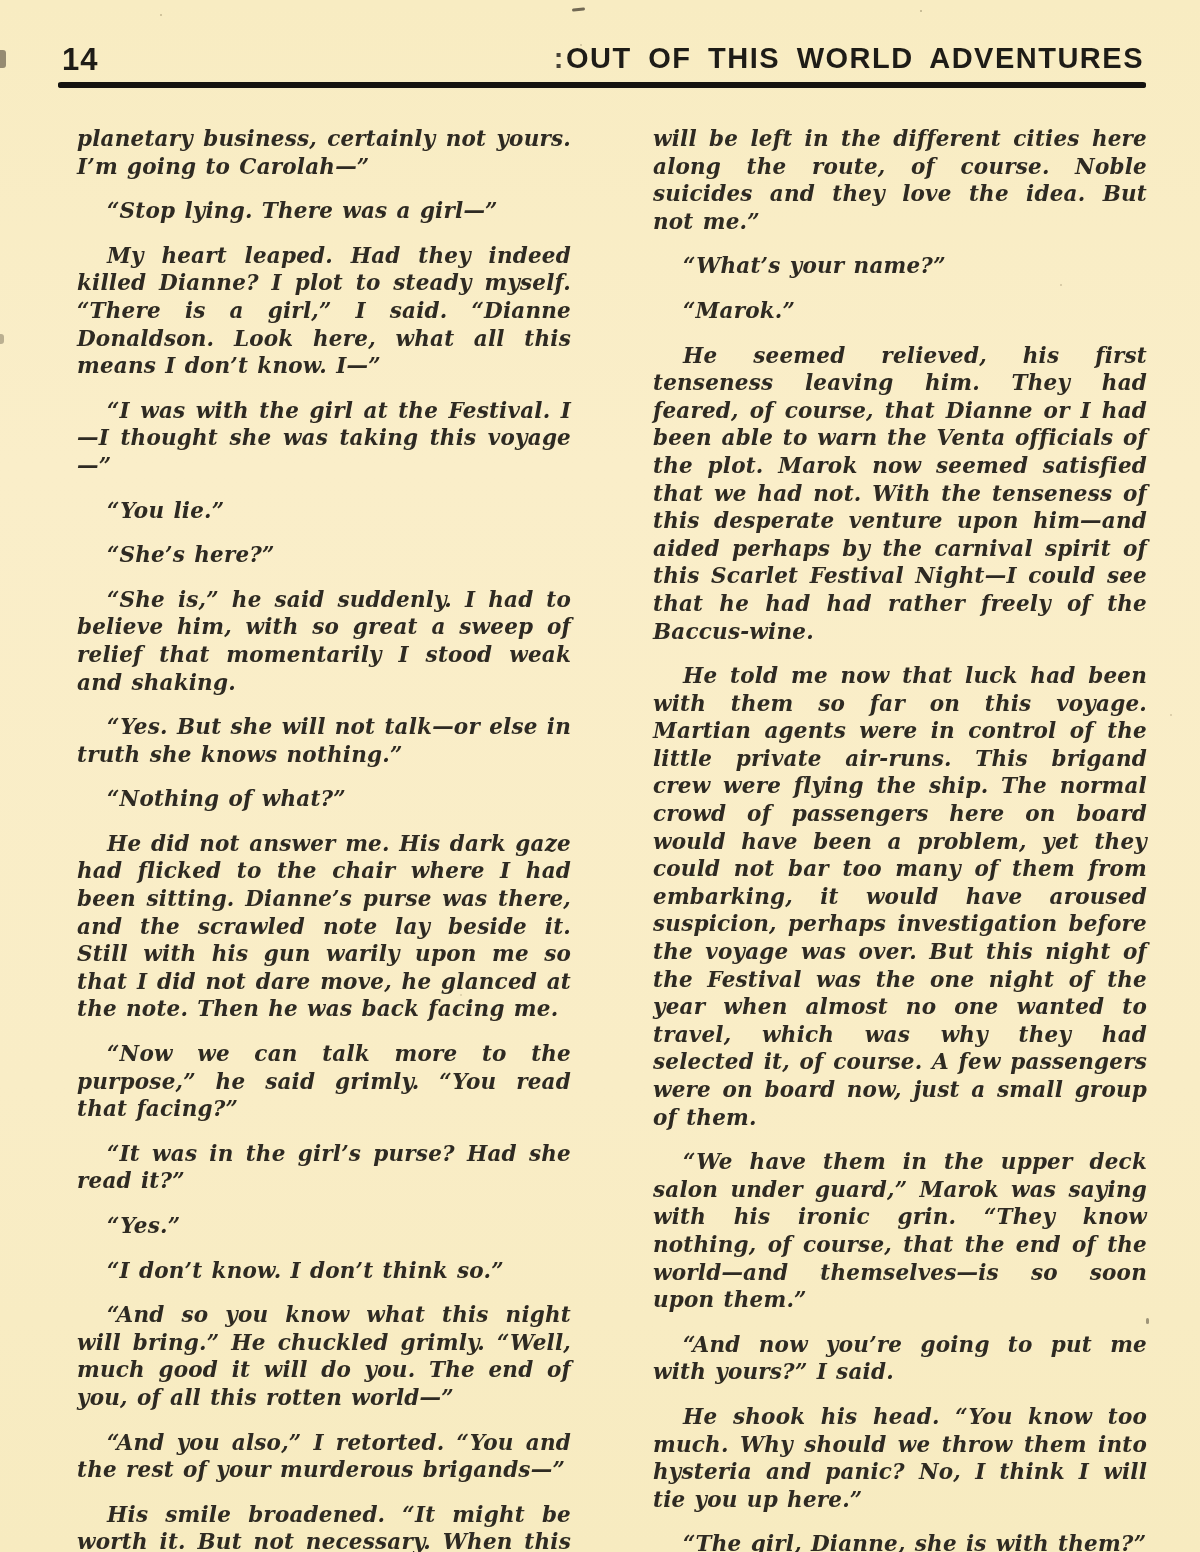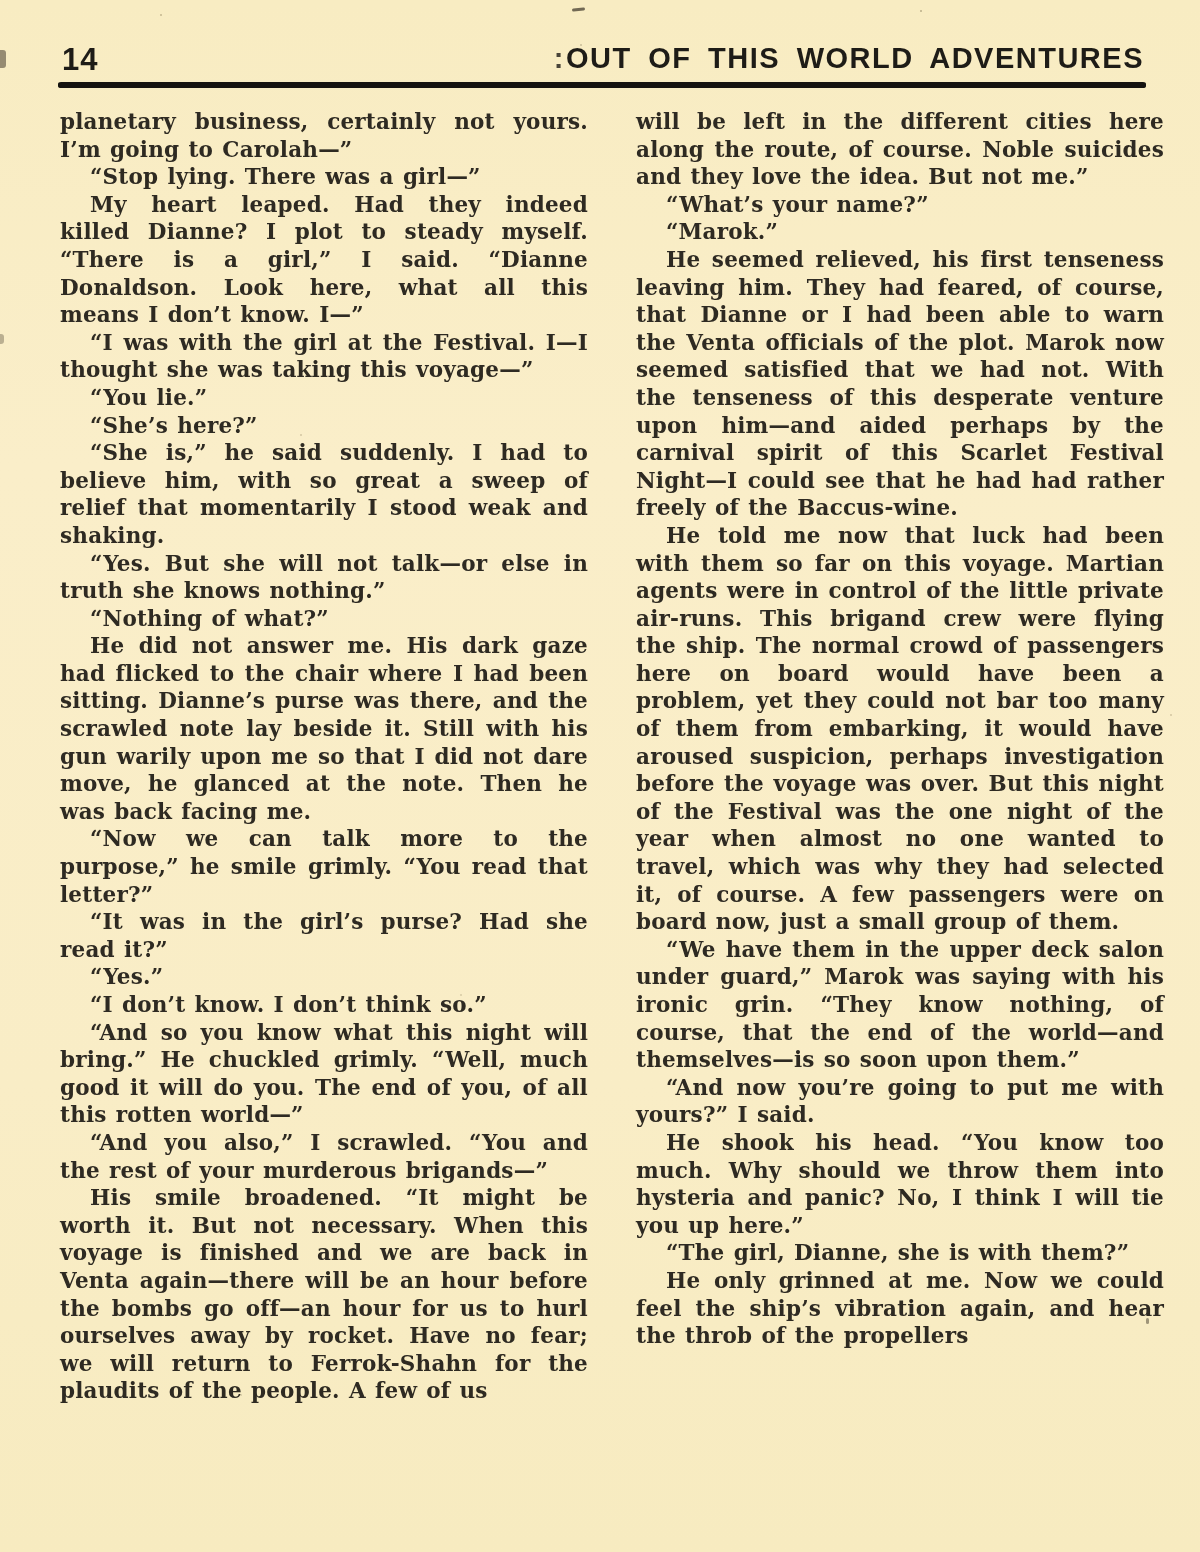--- a/index.html
+++ b/index.html
@@ -77,22 +77,23 @@
     font-size: 21.5px;
     line-height: 27.6px;
     text-align: justify;
     color: #2e2a22;
     word-spacing: 1.5px;
     letter-spacing: 0.2px;
   }
   .col-left  { left: 60px; }
   .col-right { left: 636px; }
   .para {
-    margin: 0;
+    margin: 17px;
     text-indent: 30px;
+    font-style: italic;
   }
   .para.cont { text-indent: 0; }
   .ink-speck { position: absolute; background: #453d2f; }
   .speck-top-dash {
     top: 8px; left: 572px;
     width: 13px; height: 3px;
     transform: rotate(-7deg);
     opacity: .75;
     border-radius: 2px;
   }
@@ -138,26 +139,26 @@
       <p class="para cont">planetary business, certainly not yours. I’m going to Carolah—”</p>
       <p class="para">“Stop lying. There was a girl—”</p>
       <p class="para">My heart leaped. Had they indeed killed Dianne? I plot to steady myself. “There is a girl,” I said. “Dianne Donaldson. Look here, what all this means I don’t know. I—”</p>
       <p class="para">“I was with the girl at the Festival. I—I thought she was taking this voyage—”</p>
       <p class="para">“You lie.”</p>
       <p class="para">“She’s here?”</p>
       <p class="para">“She is,” he said suddenly. I had to believe him, with so great a sweep of relief that momentarily I stood weak and shaking.</p>
       <p class="para">“Yes. But she will not talk—or else in truth she knows nothing.”</p>
       <p class="para">“Nothing of what?”</p>
       <p class="para">He did not answer me. His dark gaze had flicked to the chair where I had been sitting. Dianne’s purse was there, and the scrawled note lay beside it. Still with his gun warily upon me so that I did not dare move, he glanced at the note. Then he was back facing me.</p>
-      <p class="para">“Now we can talk more to the purpose,” he smile grimly. “You read that letter?”</p>
+      <p class="para">“Now we can talk more to the purpose,” he said grimly. “You read that facing?”</p>
       <p class="para">“It was in the girl’s purse? Had she read it?”</p>
       <p class="para">“Yes.”</p>
       <p class="para">“I don’t know. I don’t think so.”</p>
       <p class="para">“And so you know what this night will bring.” He chuckled grimly. “Well, much good it will do you. The end of you, of all this rotten world—”</p>
-      <p class="para">“And you also,” I scrawled. “You and the rest of your murderous brigands—”</p>
+      <p class="para">“And you also,” I retorted. “You and the rest of your murderous brigands—”</p>
       <p class="para">His smile broadened. “It might be worth it. But not necessary. When this voyage is finished and we are back in Venta again—there will be an hour before the bombs go off—an hour for us to hurl ourselves away by rocket. Have no fear; we will return to Ferrok-Shahn for the plaudits of the people. A few of us</p>
     </div>
   <div class="col col-right" id="col-right">
       <p class="para cont">will be left in the different cities here along the route, of course. Noble suicides and they love the idea. But not me.”</p>
       <p class="para">“What’s your name?”</p>
       <p class="para">“Marok.”</p>
       <p class="para">He seemed relieved, his first tenseness leaving him. They had feared, of course, that Dianne or I had been able to warn the Venta officials of the plot. Marok now seemed satisfied that we had not. With the tenseness of this desperate venture upon him—and aided perhaps by the carnival spirit of this Scarlet Festival Night—I could see that he had had rather freely of the Baccus-wine.</p>
       <p class="para">He told me now that luck had been with them so far on this voyage. Martian agents were in control of the little private air-runs. This brigand crew were flying the ship. The normal crowd of passengers here on board would have been a problem, yet they could not bar too many of them from embarking, it would have aroused suspicion, perhaps investigation before the voyage was over. But this night of the Festival was the one night of the year when almost no one wanted to travel, which was why they had selected it, of course. A few passengers were on board now, just a small group of them.</p>
       <p class="para">“We have them in the upper deck salon under guard,” Marok was saying with his ironic grin. “They know nothing, of course, that the end of the world—and themselves—is so soon upon them.”</p>
       <p class="para">“And now you’re going to put me with yours?” I said.</p>

